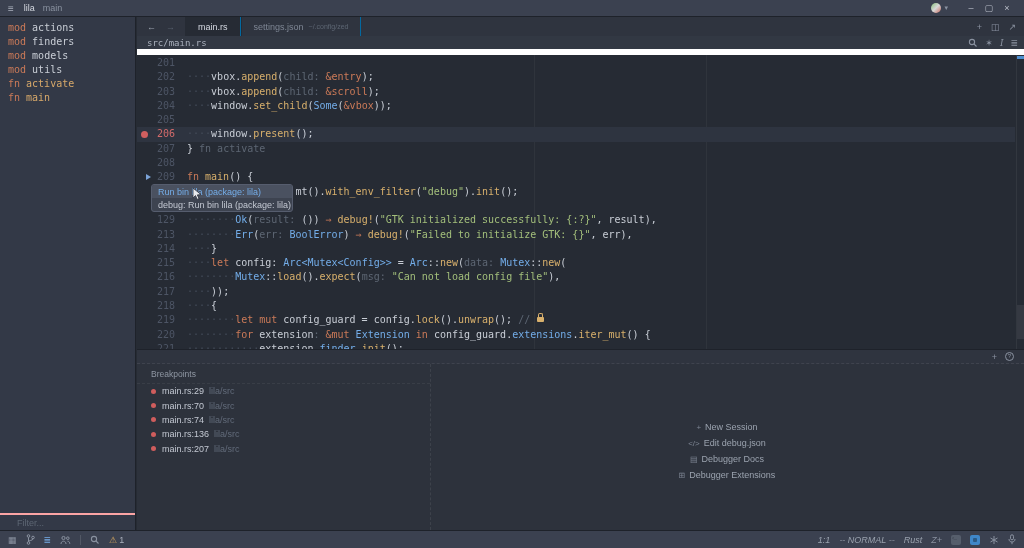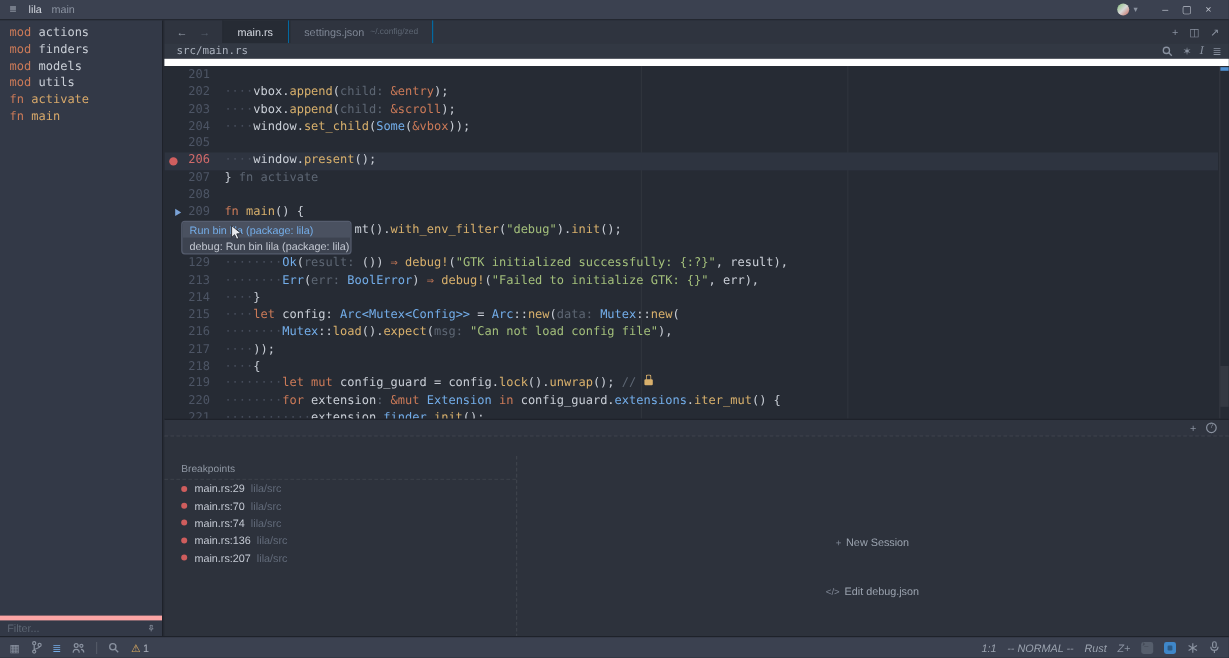--- a/index.html
+++ b/index.html
@@ -22,21 +22,21 @@
   
   #sidebar { position:absolute; left:0; top:17px; width:136px; height:513px;
     background:#333947; border-right:1px solid #1e222a; }
   .ol-item { height:14px; line-height:14px; padding-left:8px;
     font-family:"DejaVu Sans Mono", monospace; font-size:10px; white-space:pre; }
   .ol-item .kw { color:#cb7a58; }
   .ol-item .nm-mod { color:#c9ced6; }
   .ol-item .nm-fn { color:#d8a96a; }
   #sidebar-items { padding-top:4px; }
   #filterbar { position:absolute; left:0; bottom:0; width:100%; height:17px;
-    border-top:4px solid #fca5a5; display:flex; align-items:center; padding:0 6px; }
+    border-top:2px solid #fca5a5; display:flex; align-items:center; padding:0 17px; }
   #filterbar input { flex:1; background:transparent; border:none; outline:none;
     color:#c3c8d2; font-size:9px; font-family:"Liberation Sans",sans-serif; }
   #filterbar input::placeholder { color:#5d6673; }
 
   
   #tabbar { position:absolute; left:137px; top:17px; width:887px; height:19px;
     background:#2f343f; display:flex; align-items:stretch; color:#8a92a0; }
   .navbtns { display:flex; align-items:center; gap:10px; padding:0 10px; font-size:9px; }
   .nav-back { color:#9aa2ae; } .nav-fwd { color:#565e6c; }
   .tab { display:flex; align-items:center; padding:0 12px; font-size:9px;
@@ -100,33 +100,33 @@
   
   #panelhdr { position:absolute; left:137px; top:349px; width:887px; height:15px;
     background:#2f343f; border-top:1px solid #1e222a;
     border-bottom:1px dashed rgba(255,255,255,0.08);
     display:flex; align-items:center; justify-content:flex-end; gap:8px;
     padding-right:10px; color:#8a92a0; font-size:9px; }
   .help-circ { width:9px; height:9px; border:1px solid #8a92a0; border-radius:50%;
     font-size:6px; line-height:7px; text-align:center; }
   #debugpanel { position:absolute; left:137px; top:364px; width:887px; height:166px;
     background:#2d323c; }
-  #bp-col { position:absolute; left:0; top:16px; width:294px; height:100%;
+  #bp-col { position:absolute; left:0; top:0; width:294px; height:100%;
     border-right:1px dashed rgba(255,255,255,0.08); }
   #bp-col .hdr { color:#8f97a3; font-size:8.5px; padding:5px 0 4px 14px;
     border-bottom:1px dashed rgba(255,255,255,0.06); }
   .bp-row { height:14.4px; display:flex; align-items:center; padding-left:14px;
     font-size:9px; }
   .bp-row .dot { width:5px; height:5px; border-radius:50%; background:#cf5d5d;
     margin-right:6px; flex:none; }
   .bp-row .loc { color:#c3c8d2; margin-right:5px; }
   .bp-row .dir { color:#626b7a; }
   #dbg-actions { position:absolute; left:450px; top:55px; width:280px;
     text-align:center; }
-  .dbg-act { height:16px; line-height:16px; color:#9ba3af; font-size:9px;margin-top:25px; }
+  .dbg-act { height:16px; line-height:16px; color:#9ba3af; font-size:9px; }
   .dbg-act .ic { color:#7e8694; font-size:8px; margin-right:4px; }
 
   
   #statusbar { position:absolute; left:0; top:530px; width:1024px; height:18px;
     background:#3b4150; border-top:1px solid #1e222a; display:flex; align-items:center;
     padding:0 8px; color:#9aa2ae; font-size:9px; }
   #statusbar .lft { display:flex; align-items:center; gap:9px; }
   #statusbar .rgt { margin-left:auto; display:flex; align-items:center; gap:9px;font-style:italic; }
   .sb-ic { font-size:9px; color:#8a92a0; }
   .sb-ic.active { color:#74ade8; }

